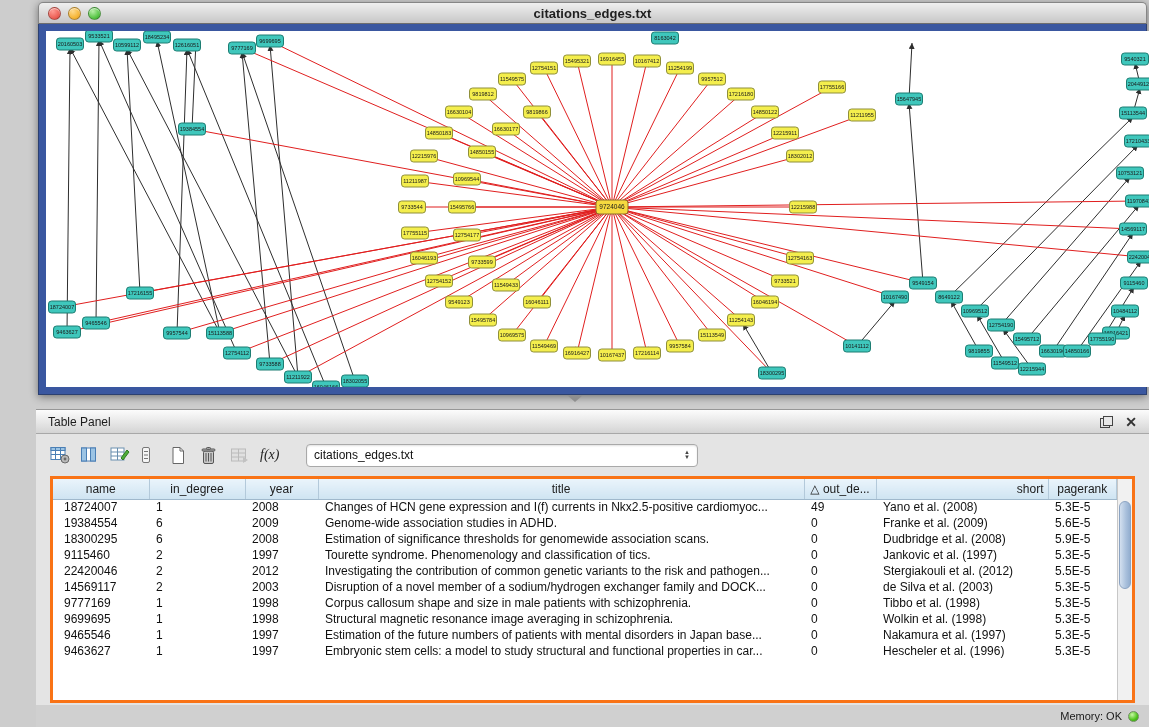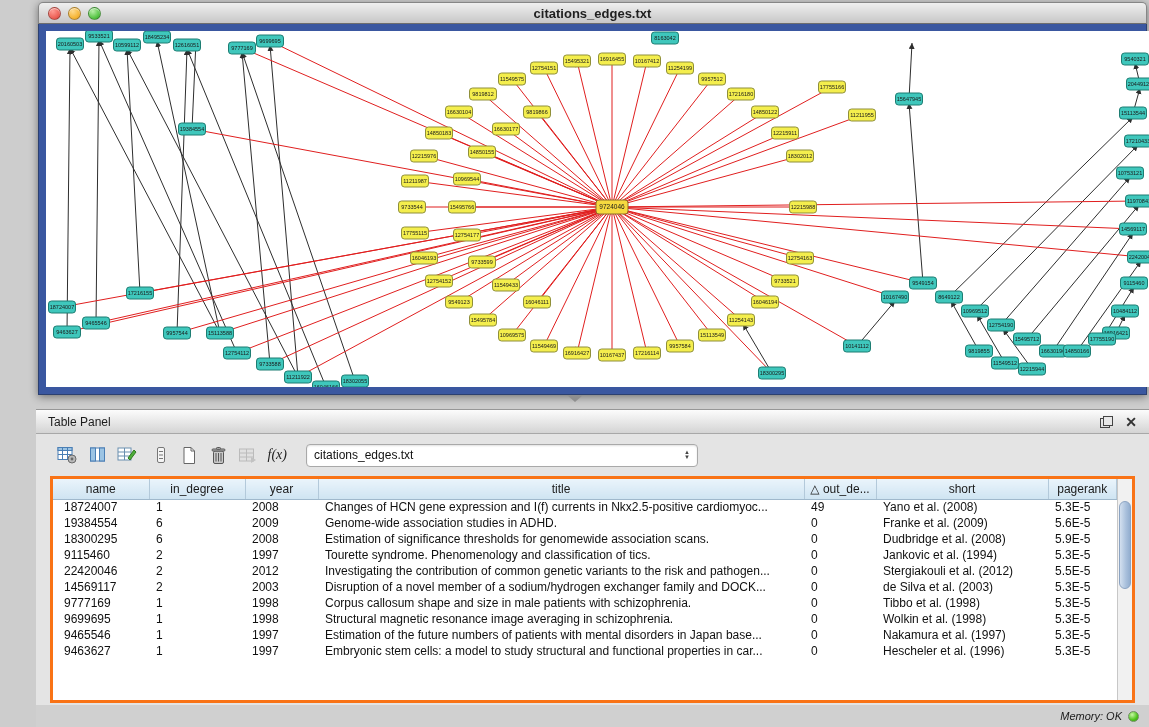--- a/index.html
+++ b/index.html
@@ -44,21 +44,21 @@
     border-bottom:1px solid #a8a8a8;
     display:flex; align-items:center; padding:0 12px; font-size:12px; color:#1c1c1c;
   }
   .panel-header .ph-title { flex:1; }
   .panel-icon { margin-left:12px; color:#333; display:flex; align-items:center; cursor:default; }
   .panel-close { font-size:14px; font-weight:bold; }
 
   .panel-body { flex:1; display:flex; flex-direction:column; padding:8px 14px 2px 14px; }
 
   .toolbar { display:flex; align-items:center; gap:3px; margin-bottom:8px; }
-  .tool-btn { width:27px; height:26px; display:flex; align-items:center; justify-content:flex-end; border-radius:4px; }
+  .tool-btn { width:27px; height:26px; display:flex; align-items:center; justify-content:flex-start; border-radius:4px; }
   .tool-btn.disabled { opacity:.45; }
   .fx-label { font-style:italic; font-family:"Liberation Serif", serif; font-size:14px; color:#222; }
   .combo {
     margin-left:16px; width:392px; height:23px; background:#ffffff;
     border:1px solid #a9a9a9; border-radius:4px; display:flex; align-items:center;
     padding:0 7px; font-size:12px; color:#111;
     box-shadow:inset 0 1px 2px rgba(0,0,0,.12);
   }
   .combo-arrows { margin-left:auto; display:flex; flex-direction:column; line-height:5px; font-size:6px; color:#444; }
 
@@ -73,41 +73,41 @@
   tbody td {
     height:16px; padding:0 7px; color:#101010; white-space:nowrap; overflow:hidden;
     text-overflow:clip;
   }
   tbody td.center { text-align:left; }
   th:nth-child(1), td:nth-child(1) { width:96px; }
   th:nth-child(2), td:nth-child(2) { width:96px; }
   th:nth-child(3), td:nth-child(3) { width:73px; }
   th:nth-child(4), td:nth-child(4) { width:486px; }
   th:nth-child(5), td:nth-child(5) { width:72px; }
-  th:nth-child(6), td:nth-child(6) { width:172px; }
+  th:nth-child(6), td:nth-child(6) { width:172px;text-align:right; }
   td:nth-child(1) { padding-left:11px; }
 
   .vscroll { position:absolute; top:0; right:0; width:15px; height:100%;
     background:#f1f1f1; border-left:1px solid #c7c7c7; }
   .vthumb { position:absolute; top:22px; left:1px; width:12px; height:88px; border-radius:6px;
     background:linear-gradient(90deg,#d3e0ef,#a9c0dc 60%,#93aecf); border:1px solid #8ba3c2; }
 
   .tabs-row { display:flex; justify-content:center; padding:6px 0 5px 0; }
   .tab {
     font-size:12px; height:20px; line-height:18px; padding:0 13px;
     background:linear-gradient(#fbfbfb,#dadada);
     border:1px solid #9b9b9b; color:#1d1d1d; margin-left:-1px;
   }
   .tab:first-child { border-radius:4px 0 0 4px; }
   .tab:last-child { border-radius:0 4px 4px 0; }
   .tab.active { background:#5c5c5c; color:#ffffff; border-color:#4a4a4a; }
 
   
   .statusbar { height:22px; background:#d0d0d0; display:flex; align-items:center;
-    justify-content:flex-end; padding:0 10px; font-size:11px; color:#1a1a1a;font-style:italic; }
+    justify-content:flex-end; padding:0 10px; font-size:11px; color:#1a1a1a; }
   .mem-dot { width:11px; height:11px; border-radius:50%; margin-left:6px;
     background:radial-gradient(circle at 35% 30%, #c8f7a5, #4fc41c 60%, #2d9a06);
     border:1px solid #6f8f5f; }
 </style>
 </head>
 <body>
 
 <div class="screen">
 
   <div class="net-window">
@@ -725,21 +725,21 @@
                 <td>0</td>
                 <td class="center">Dudbridge et al. (2008)</td>
                 <td>5.9E-5</td>
               </tr>
               <tr>
                 <td>9115460</td>
                 <td>2</td>
                 <td>1997</td>
                 <td>Tourette syndrome. Phenomenology and classification of tics.</td>
                 <td>0</td>
-                <td class="center">Jankovic et al. (1994)</td>
+                <td class="center">Jankovic et al. (1997)</td>
                 <td>5.3E-5</td>
               </tr>
               <tr>
                 <td>22420046</td>
                 <td>2</td>
                 <td>2012</td>
                 <td>Investigating the contribution of common genetic variants to the risk and pathogen...</td>
                 <td>0</td>
                 <td class="center">Stergiakouli et al. (2012)</td>
                 <td>5.5E-5</td>

